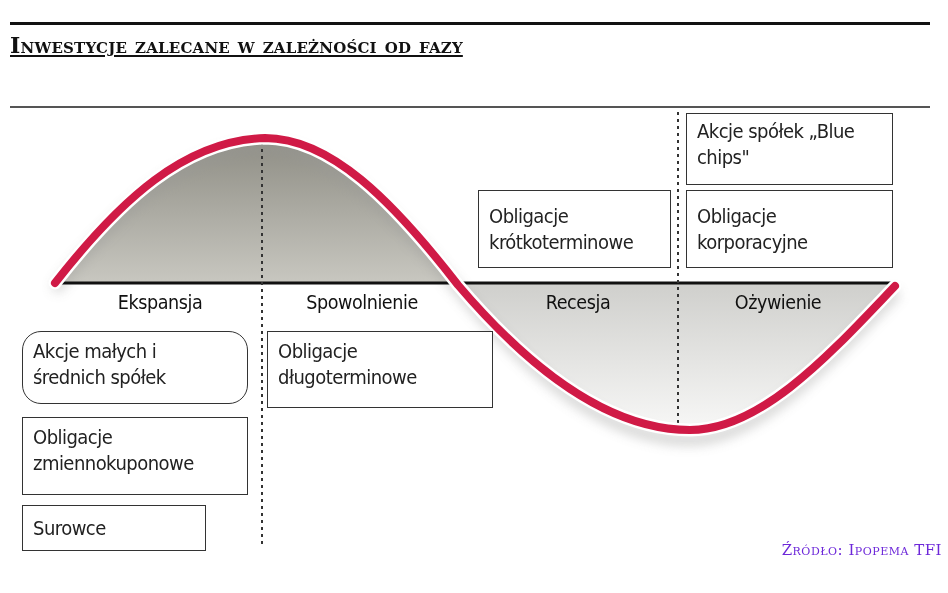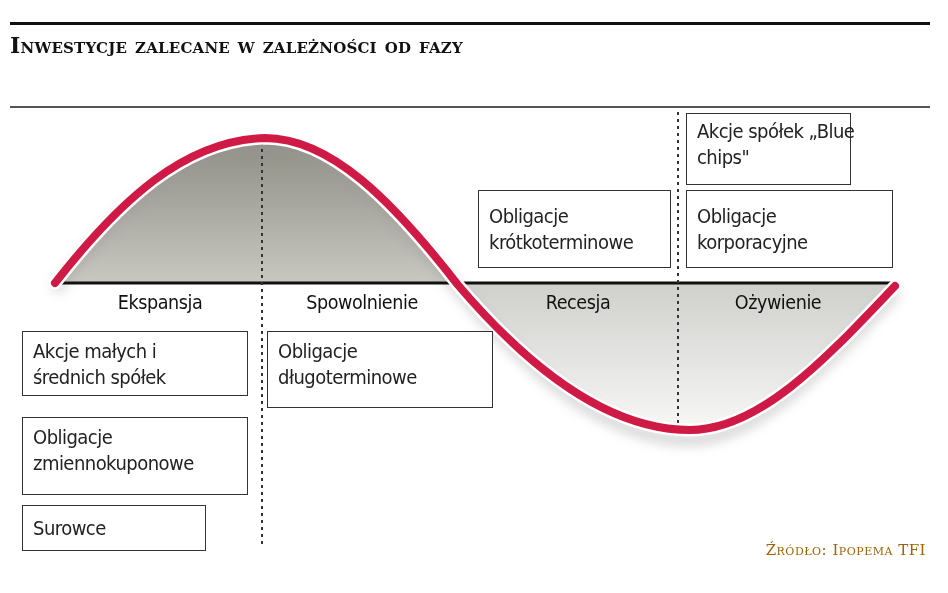--- a/index.html
+++ b/index.html
@@ -1,25 +1,25 @@
 <!DOCTYPE html>
 <html><head>
 <meta charset="utf-8">
 <style>
   html,body{margin:0;padding:0;background:#ffffff;}
   body{width:948px;height:593px;position:relative;overflow:hidden;font-family:"DejaVu Sans Condensed","DejaVu Sans",sans-serif;}
   .rule-top{position:absolute;left:10px;top:22px;width:920px;height:3px;background:#111;}
   .rule-mid{position:absolute;left:10px;top:106px;width:920px;height:2px;background:#555;}
   .title{position:absolute;left:10px;top:32px;width:920px;font-family:"DejaVu Serif",serif;font-weight:bold;color:#111;font-size:22px;line-height:27px;font-variant:small-caps;letter-spacing:0.2px;}
-  .title .l{display:block;}
+  .title .l{display:block;text-decoration:underline;}
   svg.curve{position:absolute;left:0;top:0;}
   .phase{position:absolute;top:290px;font-size:20px;color:#111;text-align:center;font-family:"DejaVu Sans","Liberation Sans",sans-serif;letter-spacing:-0.5px;transform:scaleX(0.88);transform-origin:center;}
   .box{position:absolute;border:1.5px solid #333;background:#fff;font-family:"DejaVu Sans","Liberation Sans",sans-serif;font-size:20px;line-height:26px;color:#222;padding:6px 8px 0 10px;box-sizing:border-box;letter-spacing:-0.6px;}
   .box span{display:block;transform:scaleX(0.9);transform-origin:left;white-space:nowrap;}
-  .source{position:absolute;right:22px;top:541px;font-family:"DejaVu Serif",serif;font-size:15px;font-variant:small-caps;color:#a16207;letter-spacing:0.5px;}
+  .source{position:absolute;right:6px;top:541px;font-family:"DejaVu Serif",serif;font-size:15px;font-variant:small-caps;color:#6d28d9;letter-spacing:0.5px;}
 </style>
 </head>
 <body>
 
 <div class="rule-top"></div>
 <div class="title">
   <span class="l">Inwestycje zalecane w zależności od fazy</span>
 </div>
 <div class="rule-mid"></div>
 
@@ -51,21 +51,21 @@
 
   <path d="M55,283 C120,200 185,140 265,138 C330,138 392,200 458,285 C532,372 610,430 690,430 C762,430 832,352 895,286" fill="none" stroke="#ffffff" stroke-width="13" stroke-linecap="round"></path>
   <path d="M55,283 C120,200 185,140 265,138 C330,138 392,200 458,285 C532,372 610,430 690,430 C762,430 832,352 895,286" fill="none" stroke="#d01a46" stroke-width="8" stroke-linecap="round"></path>
 </svg>
 
 <div class="phase" style="left:60px;width:200px;">Ekspansja</div>
 <div class="phase" style="left:262px;width:200px;">Spowolnienie</div>
 <div class="phase" style="left:478px;width:200px;">Recesja</div>
 <div class="phase" style="left:678px;width:200px;">Ożywienie</div>
 
-<div class="box" style="left:22px;top:331px;width:226px;height:65px;">
+<div class="box" style="left:22px;top:331px;width:226px;height:73px;border-radius:19px;">
   <span>Akcje małych i</span>
   <span>średnich spółek</span>
 </div>
 <div class="box" style="left:22px;top:417px;width:226px;height:78px;">
   <span>Obligacje</span>
   <span>zmiennokuponowe</span>
 </div>
 <div class="box" style="left:22px;top:505px;width:184px;height:46px;padding-top:9px;">
   <span>Surowce</span>
 </div>
@@ -73,21 +73,21 @@
 <div class="box" style="left:267px;top:331px;width:226px;height:77px;">
   <span>Obligacje</span>
   <span>długoterminowe</span>
 </div>
 
 <div class="box" style="left:478px;top:190px;width:193px;height:78px;padding-top:12px;">
   <span>Obligacje</span>
   <span>krótkoterminowe</span>
 </div>
 
-<div class="box" style="left:686px;top:113px;width:165px;height:72px;padding-top:4px;">
+<div class="box" style="left:686px;top:113px;width:207px;height:72px;padding-top:4px;">
   <span>Akcje spółek „Blue</span>
   <span>chips"</span>
 </div>
 <div class="box" style="left:686px;top:190px;width:207px;height:78px;padding-top:12px;">
   <span>Obligacje</span>
   <span>korporacyjne</span>
 </div>
 
 <div class="source">Źródło: Ipopema TFI</div>
 

